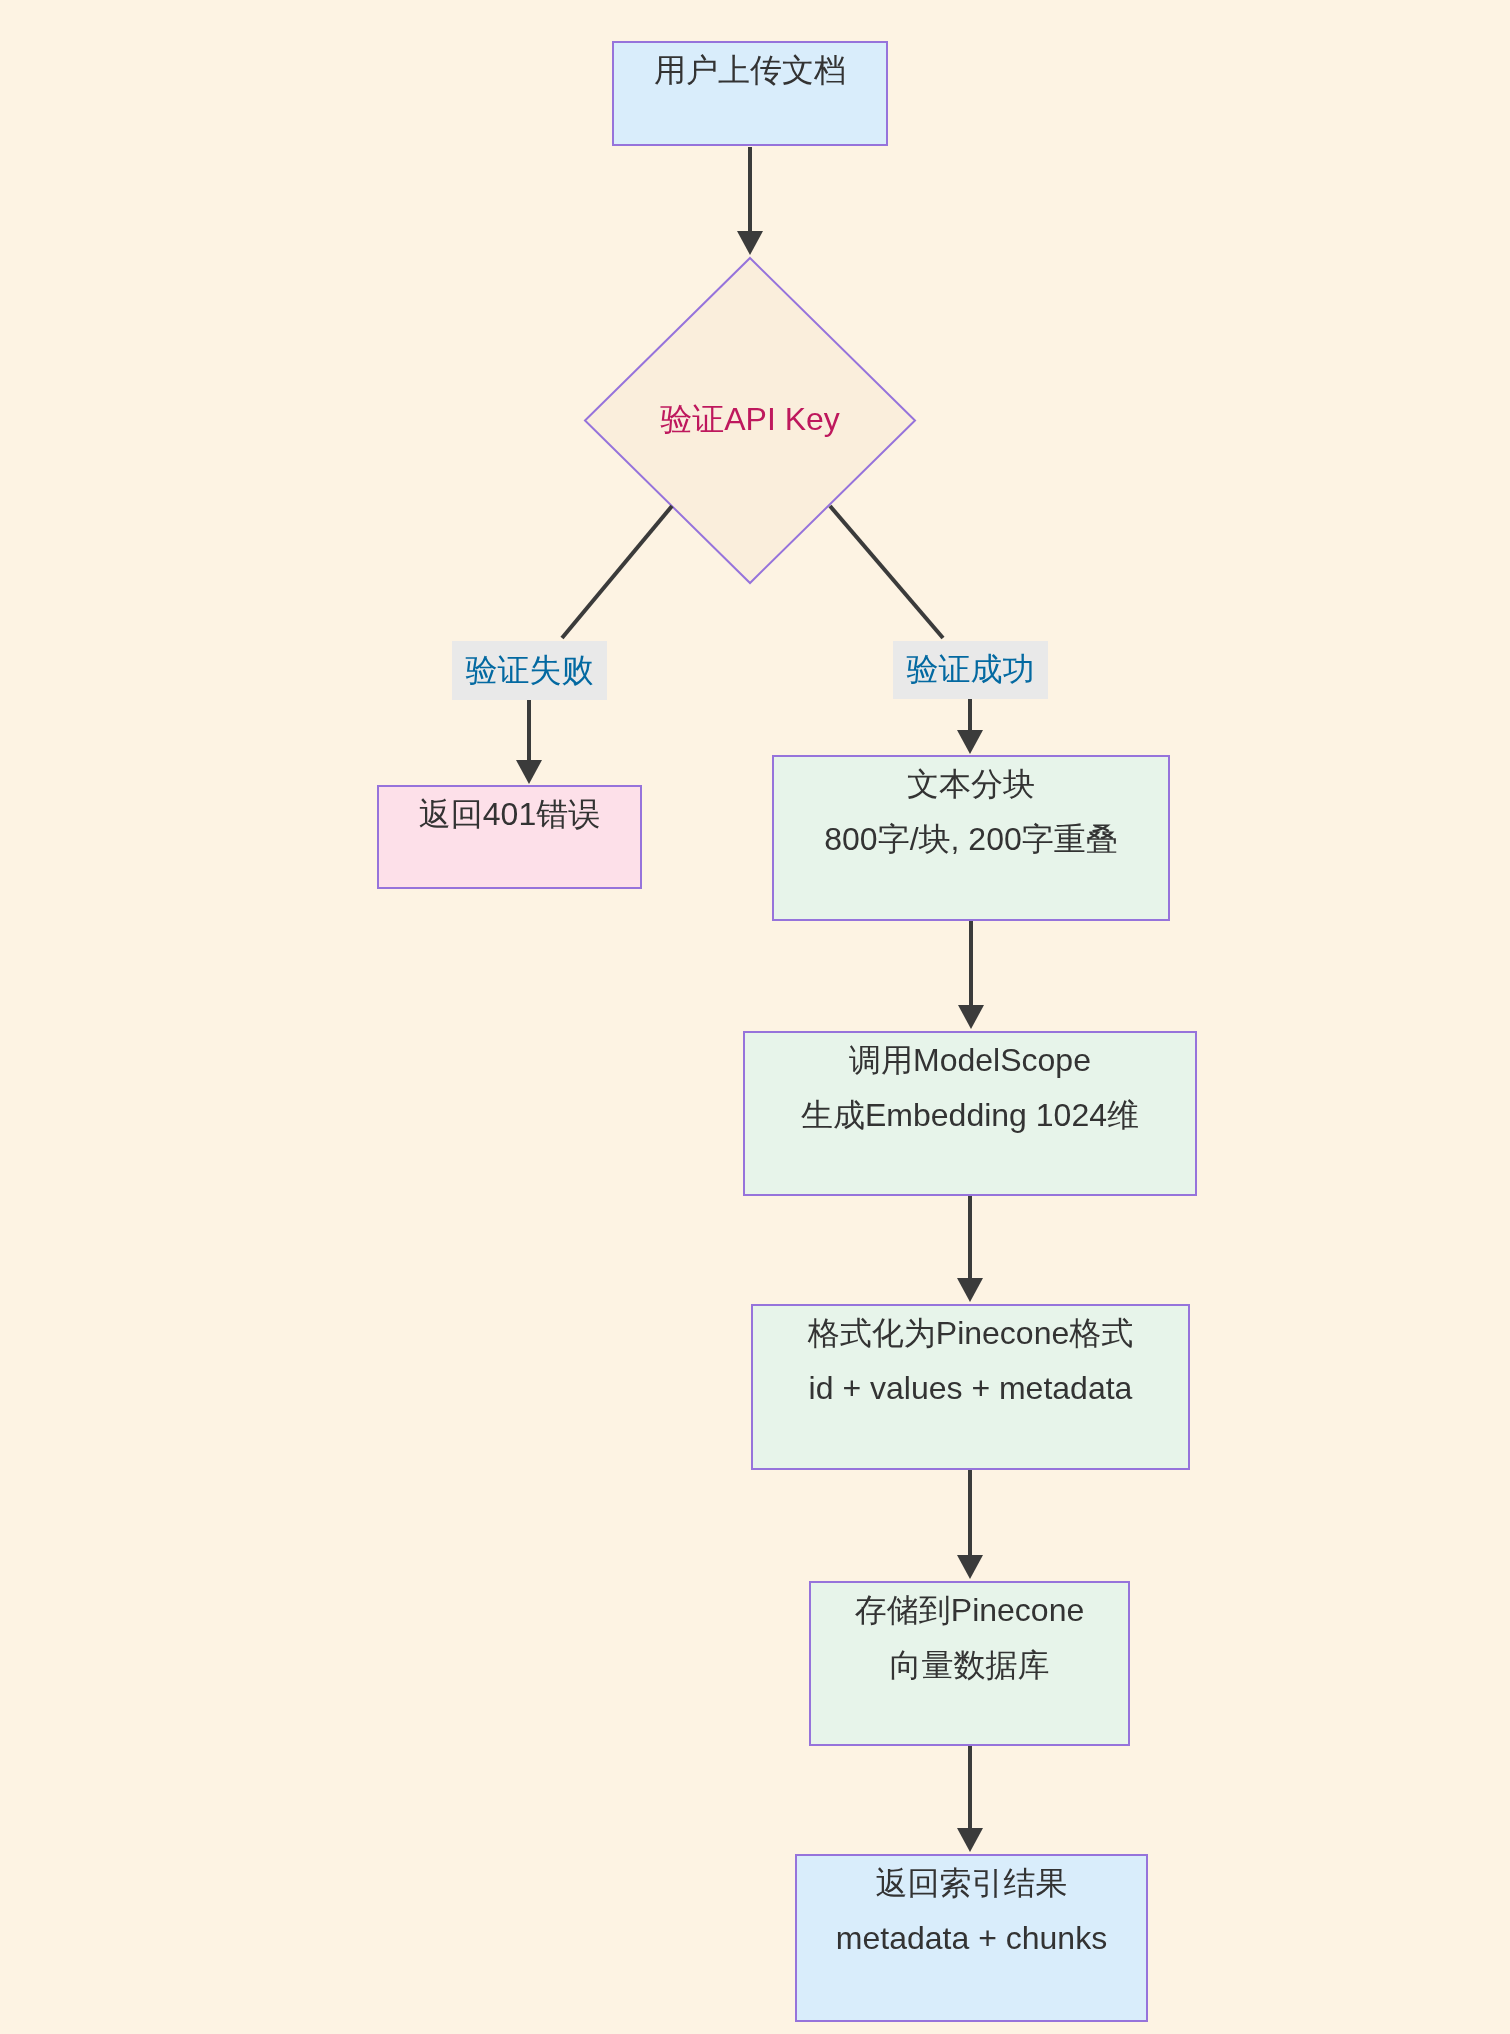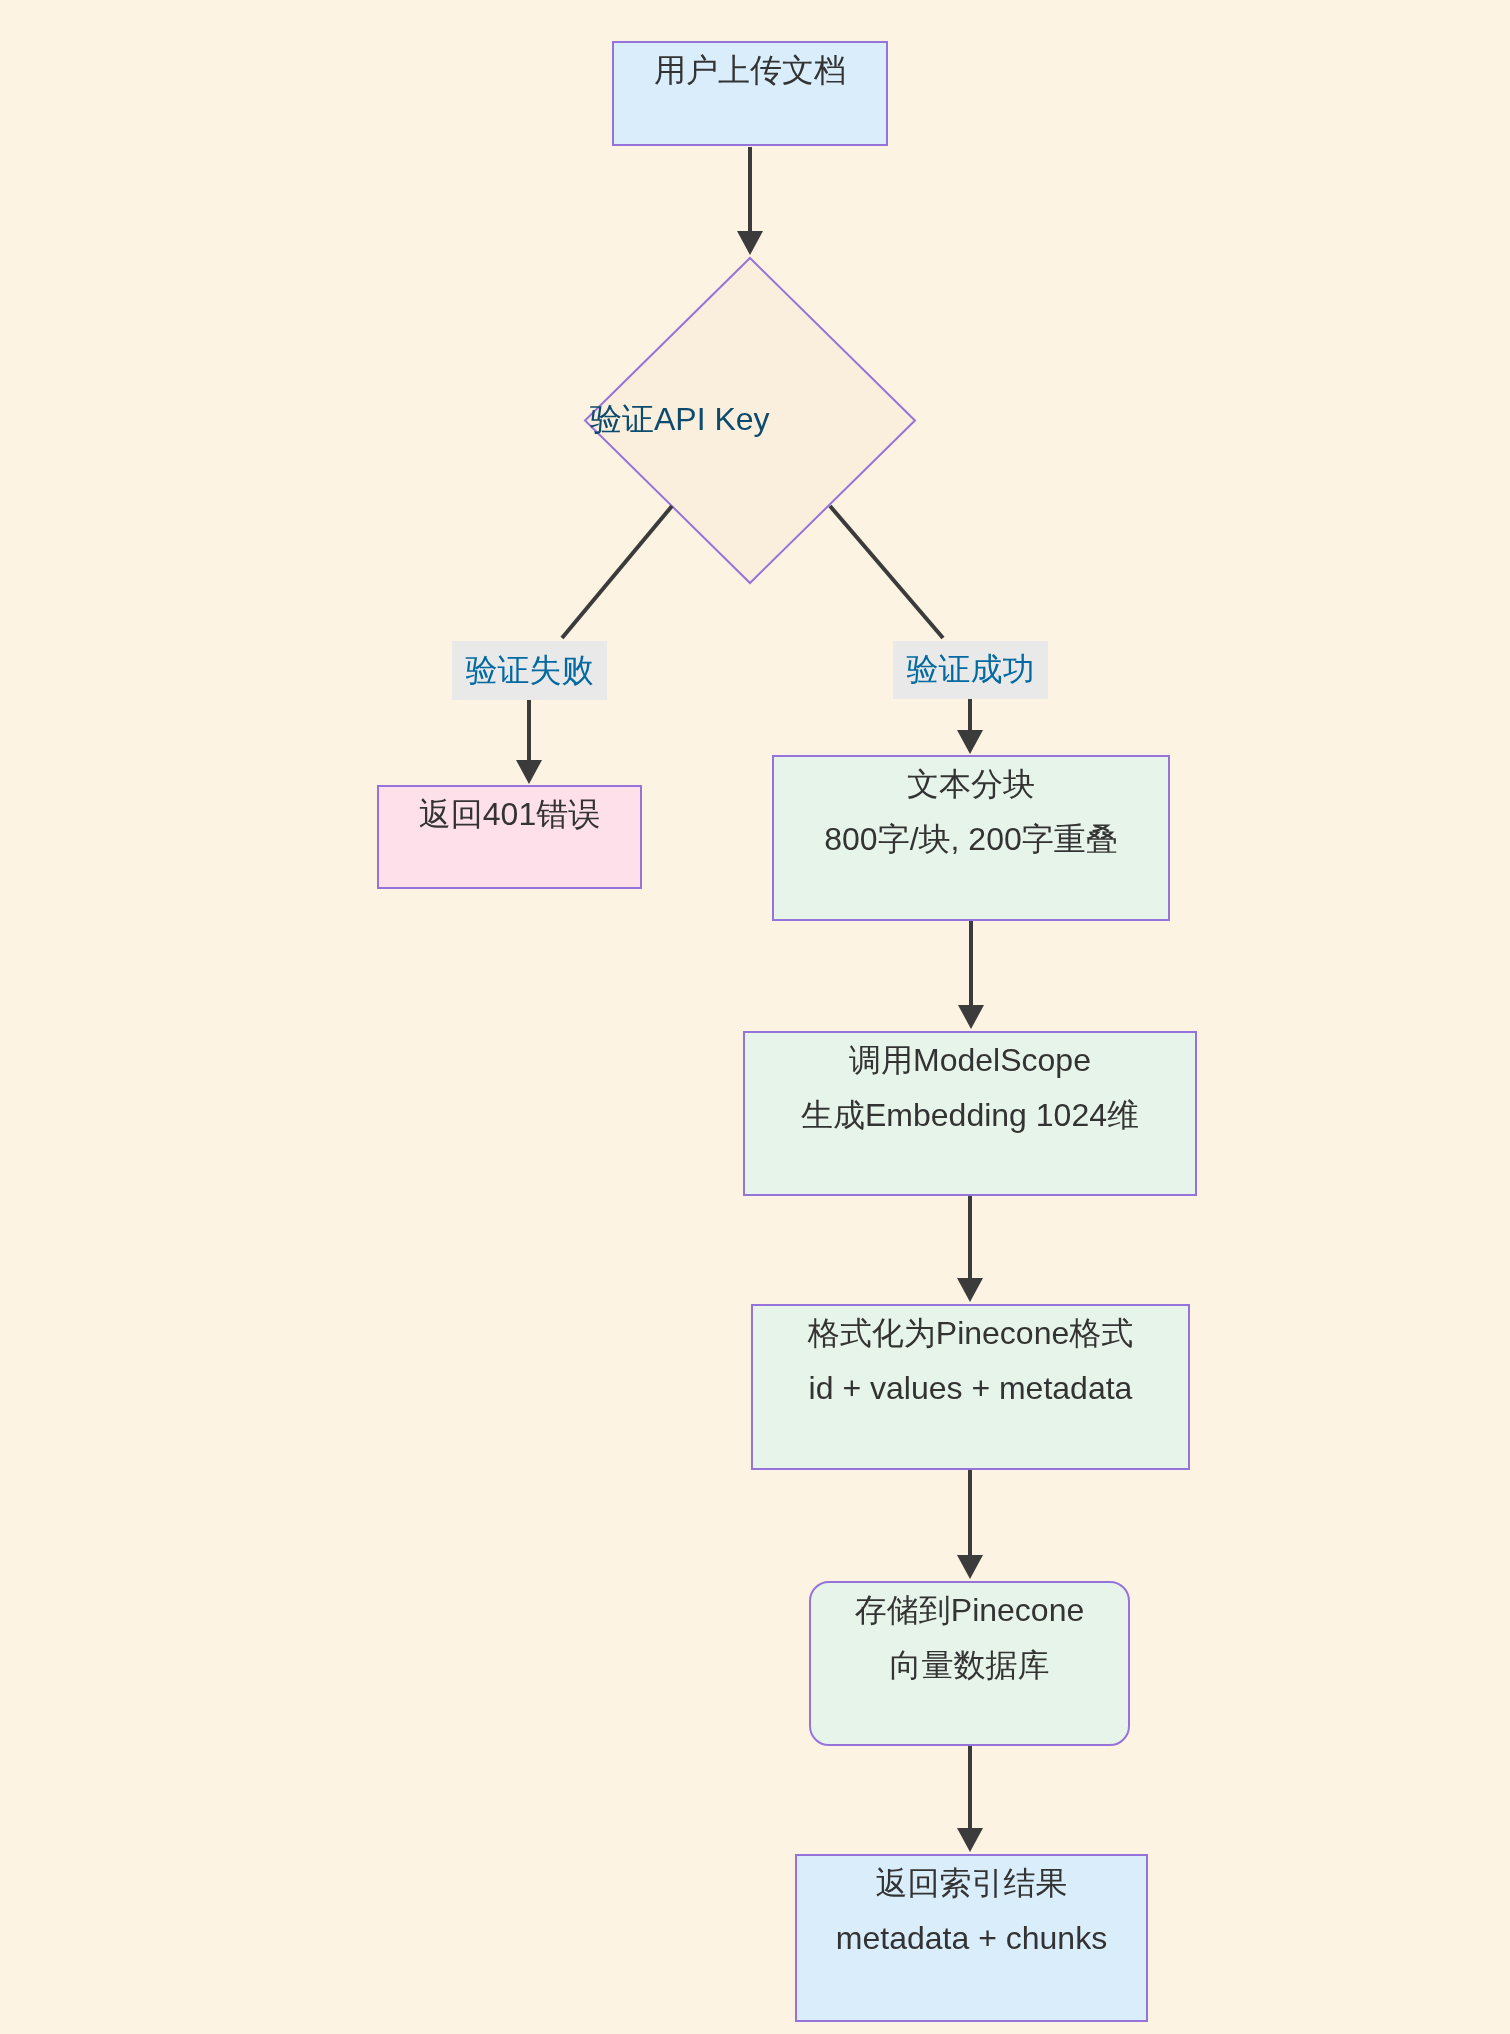--- a/index.html
+++ b/index.html
@@ -49,24 +49,24 @@
     justify-content: center;
     text-align: center;
     font-size: 32px;
     color: #0369a1;
     white-space: nowrap;
   }
   .diamond-text {
     position: absolute;
     display: flex;
     align-items: center;
-    justify-content: flex-start;
+    justify-content: center;
     text-align: center;
     font-size: 32px;
-    color: #0c4a6e;
+    color: #be185d;
     white-space: nowrap;
   }
 </style>
 </head>
 <body>
 
 <div class="canvas">
 
   <svg class="edge-layer" viewBox="0 0 1510 2034">
 
@@ -143,21 +143,21 @@
   <div class="node fill-green" style="left:743px; top:1031px; width:454px; height:165px;">
     <span>调用ModelScope</span>
     <span>生成Embedding 1024维</span>
   </div>
 
   <div class="node fill-green" style="left:751px; top:1304px; width:439px; height:166px;">
     <span>格式化为Pinecone格式</span>
     <span>id + values + metadata</span>
   </div>
 
-  <div class="node fill-green" style="left:809px; top:1581px; width:321px; height:165px;border-radius:20px;">
+  <div class="node fill-green" style="left:809px; top:1581px; width:321px; height:165px;">
     <span>存储到Pinecone</span>
     <span>向量数据库</span>
   </div>
 
   <div class="node fill-blue" style="left:795px; top:1854px; width:353px; height:168px;">
     <span>返回索引结果</span>
     <span>metadata + chunks</span>
   </div>
 
 </div>

